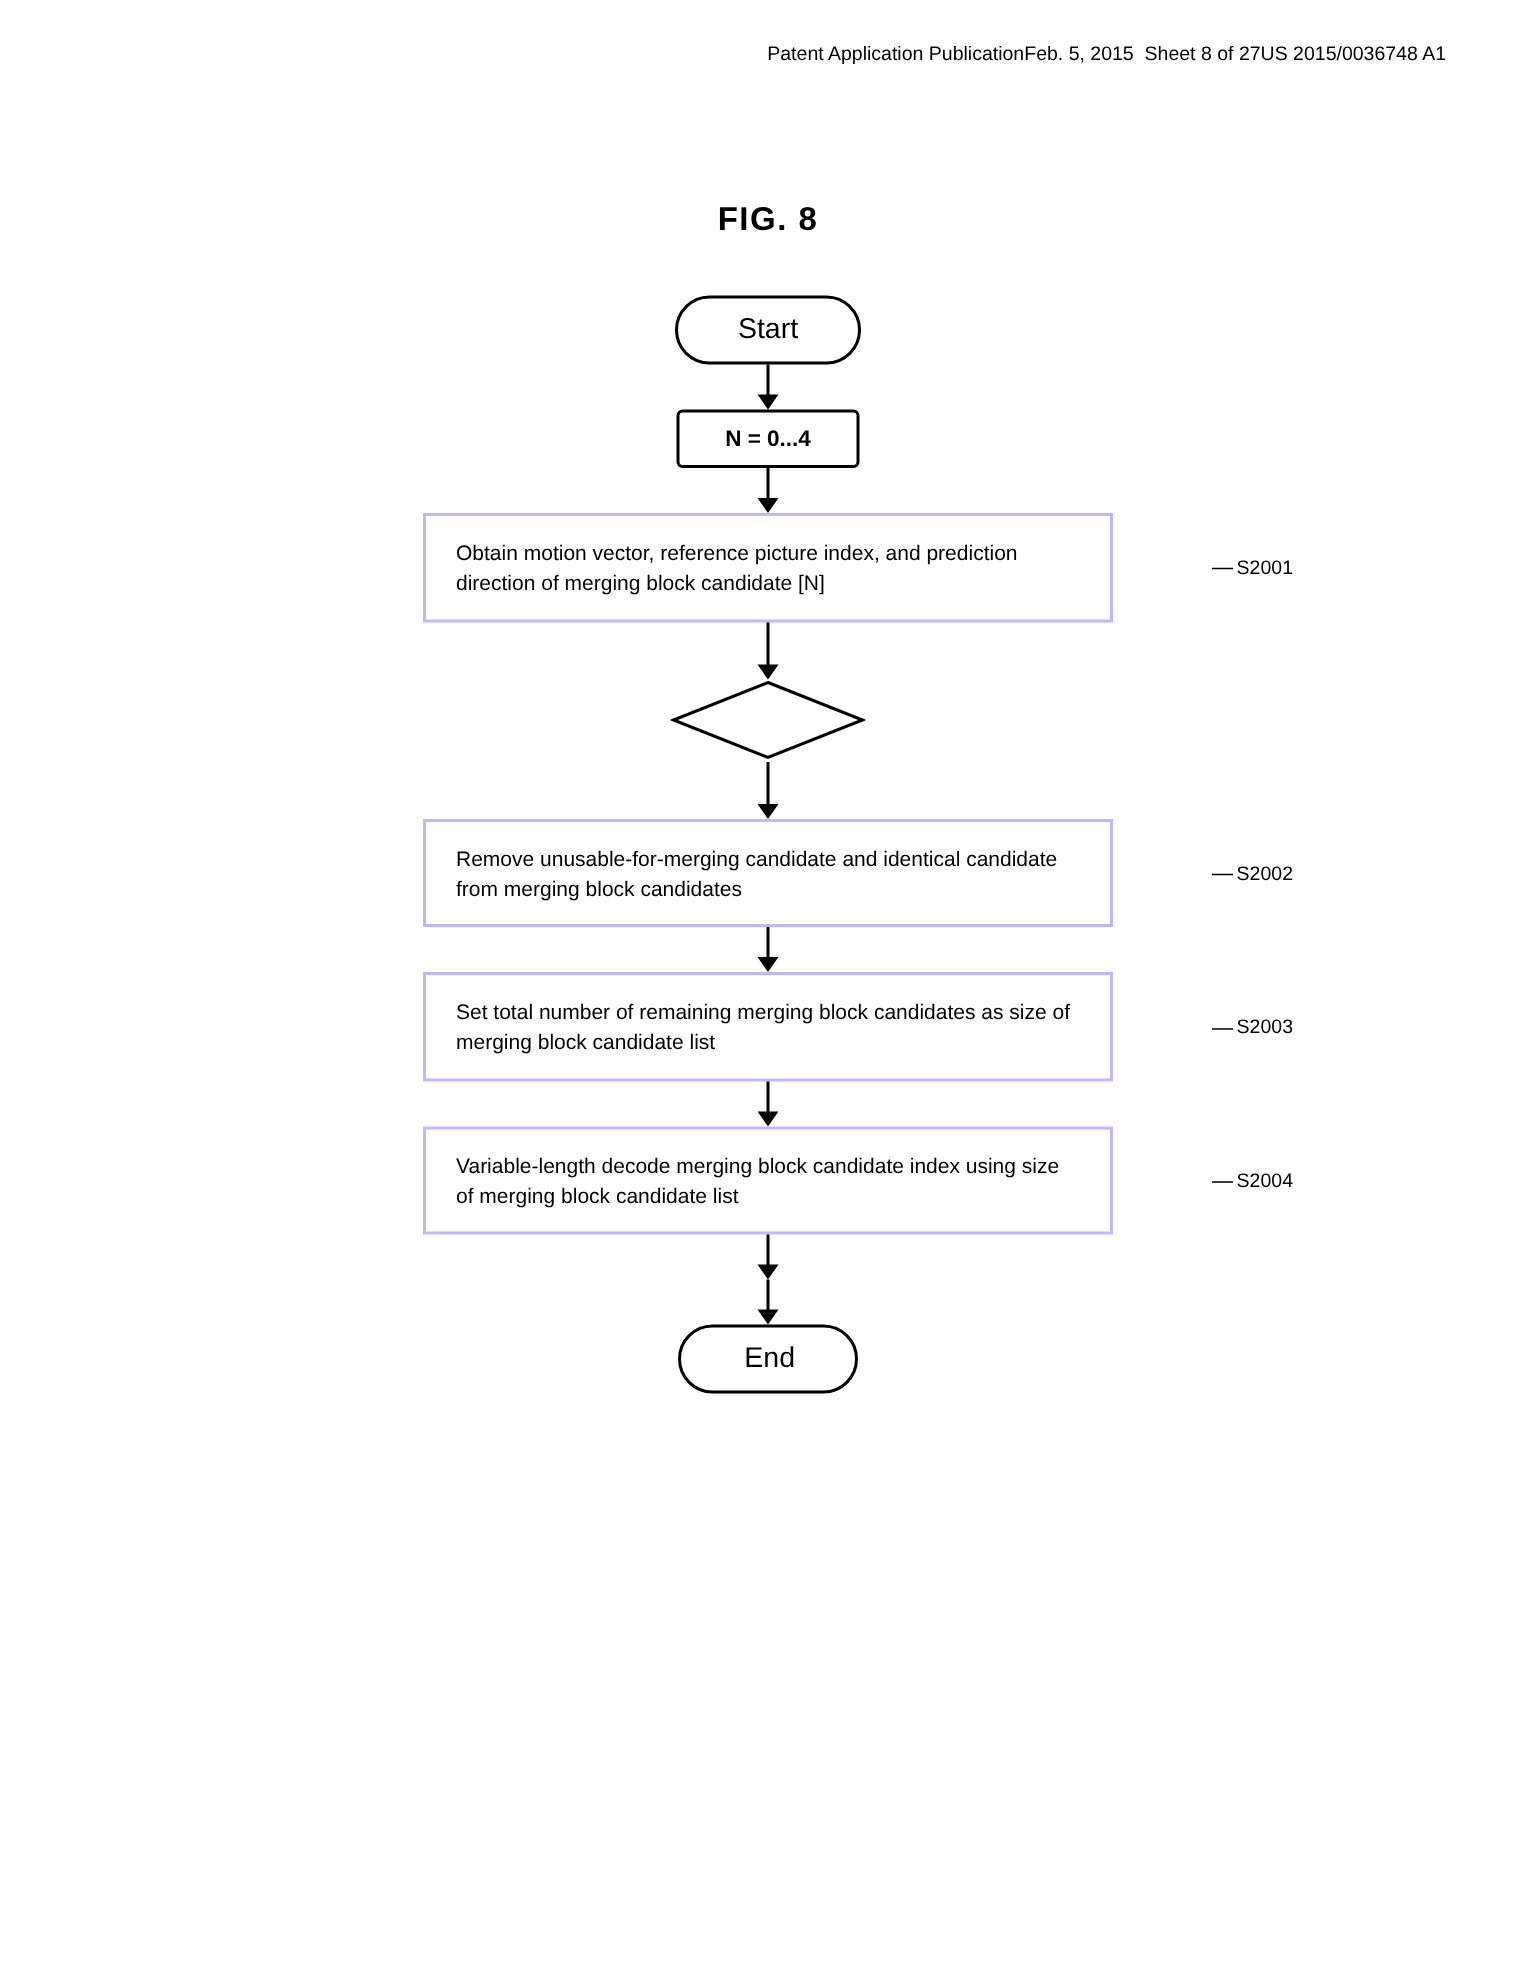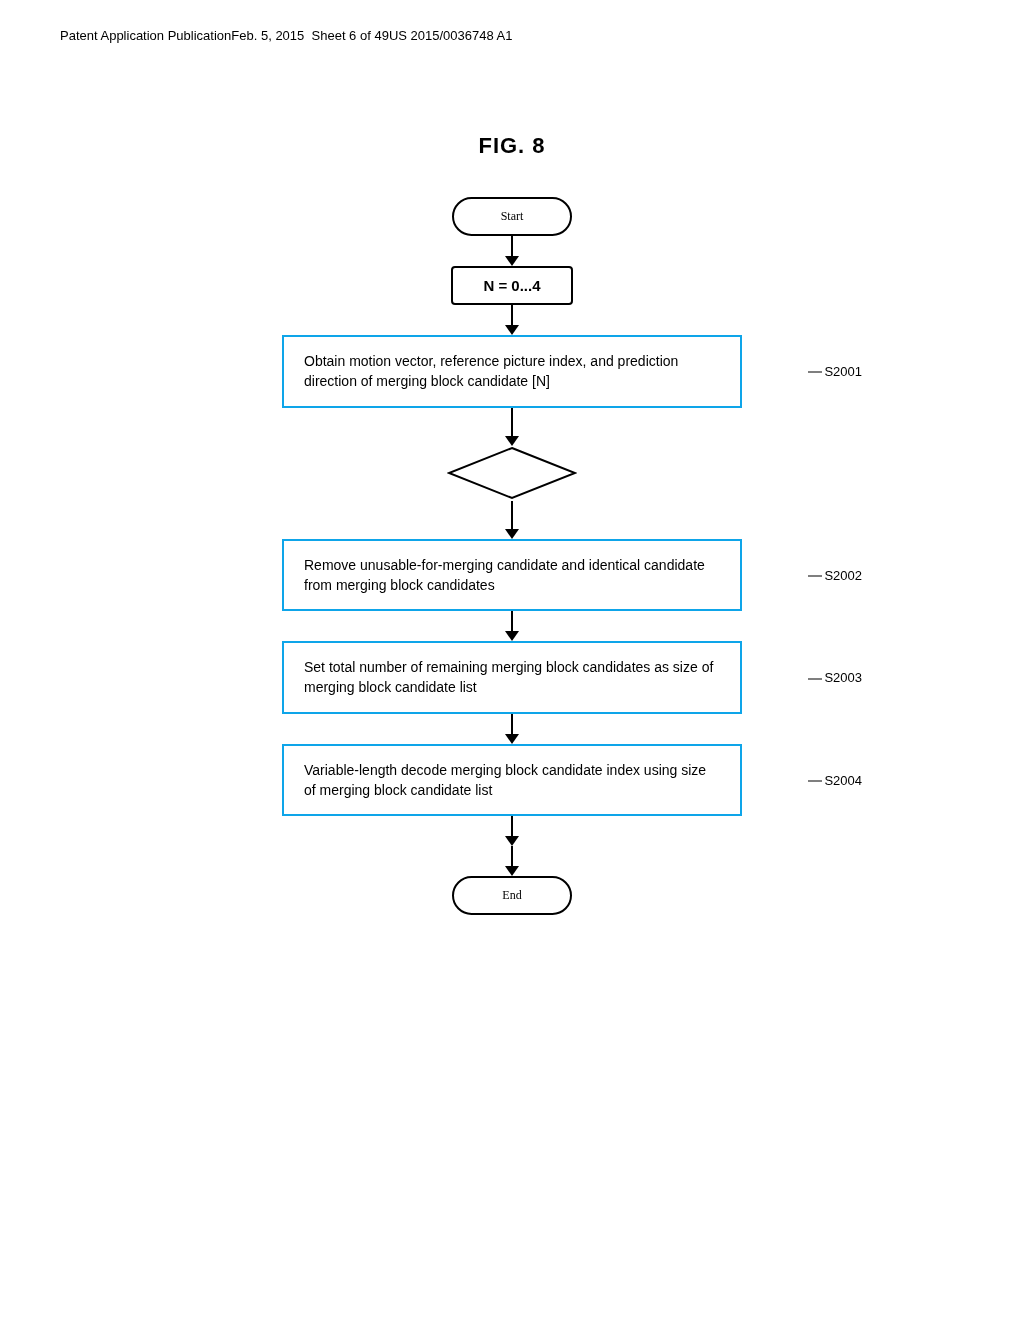--- a/index.html
+++ b/index.html
@@ -7,21 +7,21 @@
       width: 1024px;
       min-height: 1320px;
       background: #fff;
       font-family: 'Times New Roman', Times, serif;
       position: relative;
     }
 
     
     .header {
       display: flex;
-      justify-content: flex-start;
+      justify-content: flex-end;
       align-items: center;
       padding: 28px 60px 0 60px;
       font-size: 13px;
       font-family: Arial, sans-serif;
     }
 
     
     .fig-title {
       text-align: center;
       font-size: 22px;
@@ -59,29 +59,29 @@
       border-right: 7px solid transparent;
       border-top: 10px solid #000;
     }
 
     
     .shape-stadium {
       border-radius: 50px;
       border: 2px solid #000;
       padding: 10px 40px;
       background: #fff;
-      font-size: 12px;
-      font-family: Liberation Serif, serif;
-      text-align: center;
+      font-size: 19px;
+      font-family: Liberation Sans, sans-serif;
+      text-align: right;
       min-width: 120px;
     }
 
     .shape-rect {
       border-radius: 0;
-      border: 2px solid #0ea5e9;
+      border: 2px solid #c4b5fd;
       padding: 14px 20px;
       background: #fff;
       font-size: 14px;
       font-family: Arial, sans-serif;
       text-align: left;
       width: 460px;
       line-height: 1.45;
     }
 
     .shape-diamond {
@@ -139,21 +139,21 @@
       border-radius: 4px;
       font-weight: bold;
     }
   </style>
 </head>
 <body>
 
 <div class="header">
   <span>Patent Application Publication</span>
   <span>
-    <span>Feb. 5, 2015</span>&nbsp;&nbsp;<span>Sheet 6 of 49</span>
+    <span>Feb. 5, 2015</span>&nbsp;&nbsp;<span>Sheet 8 of 27</span>
   </span>
   <span>US 2015/0036748 A1</span>
 </div>
 
 <div class="fig-title">FIG. 8</div>
 
 <div class="flowchart">
 
   <div class="shape-stadium">
     <span>Start</span>

